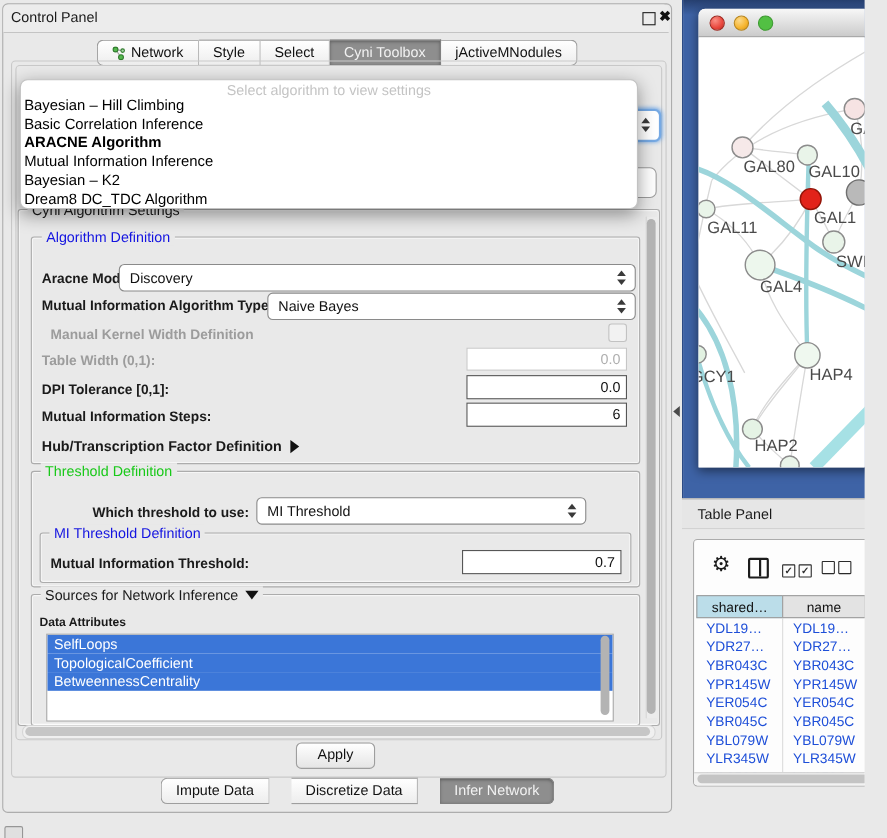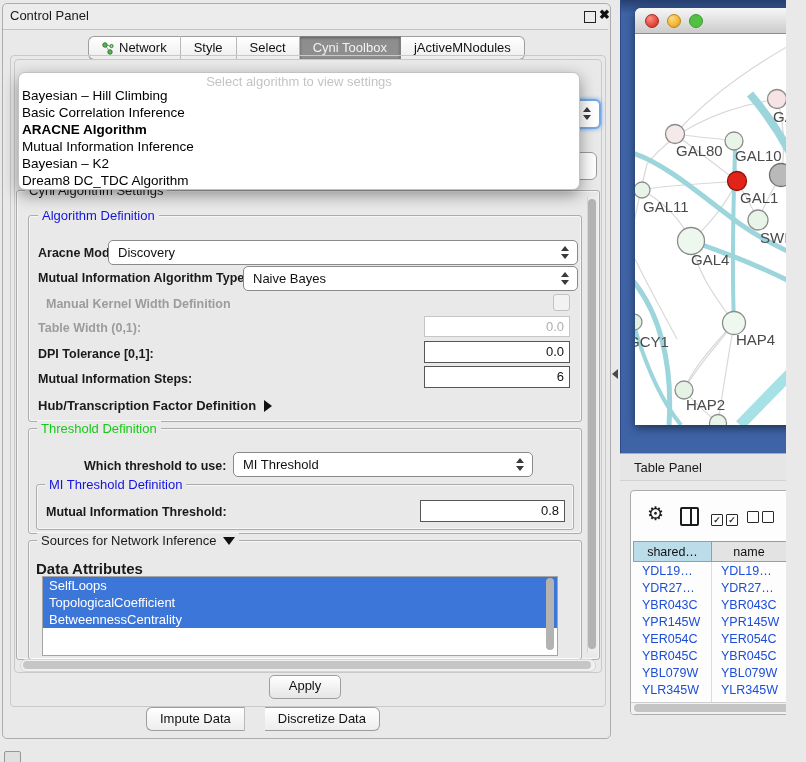--- a/index.html
+++ b/index.html
@@ -178,47 +178,50 @@
     <span>MI Threshold</span>
     <span class="stepper">
         <span class="st-up" style="display:block;"></span>
         <span class="st-dn" style="display:block;"></span>
       </span>
   </div>
   <div class="abs fs" style="left:36px;top:484px;width:536px;height:44px;">
     <span class="legend blue" style="left:8px;">MI Threshold Definition</span>
   </div>
   <div class="abs lbl" style="left:46px;top:505px;">Mutual Information Threshold:</div>
-  <div class="abs tf" style="left:420px;top:500px;width:145px;height:22px;">0.8</div>
+  <div class="abs tf" style="left:420px;top:500px;width:145px;height:22px;">0.7</div>
 
   <div class="abs fs" style="left:28px;top:540px;width:552px;height:118px;">
     <span class="legend" style="left:8px;display:flex;align-items:center;">
       <span>Sources for Network Inference</span>
       <span class="tri-down"></span>
     </span>
   </div>
-  <div class="abs lbl" style="left:36px;top:560px;font-size:15px;">Data Attributes</div>
+  <div class="abs lbl" style="left:36px;top:560px;font-size:11px;">Data Attributes</div>
   <div class="abs listbox" style="left:42px;top:576px;width:514px;height:78px;">
     <div class="li">SelfLoops</div>
     <div class="li">TopologicalCoefficient</div>
     <div class="li">BetweennessCentrality</div>
   </div>
   <div class="abs sb-thumb" style="left:546px;top:578px;width:8px;height:72px;"></div>
 
   <div class="abs sb-track-h" style="left:20px;top:659px;width:574px;height:11px;"></div>
   <div class="abs sb-thumb" style="left:23px;top:661px;width:568px;height:8px;background:#C6C6C6;"></div>
 
   <div class="abs btn" style="left:269px;top:675px;width:70px;height:22px;">Apply</div>
 
   <div class="abs seg" style="left:146px;top:707px;gap:20px;">
     <div class="tab">
         <span>Impute Data</span>
       </div>
     <div class="tab">
         <span>Discretize Data</span>
+      </div>
+    <div class="tab active">
+        <span>Infer Network</span>
       </div>
   </div>
 
   <div class="abs" style="left:4px;top:751px;width:15px;height:11px;border:1px solid #969696;background:#E0E0E0;border-radius:2px;"></div>
 
   <div class="abs tri-left" style="left:612px;top:369px;"></div>
 
   <div class="abs desktop">
     <div class="abs netwin">
       <div class="abs net-titlebar"></div>

